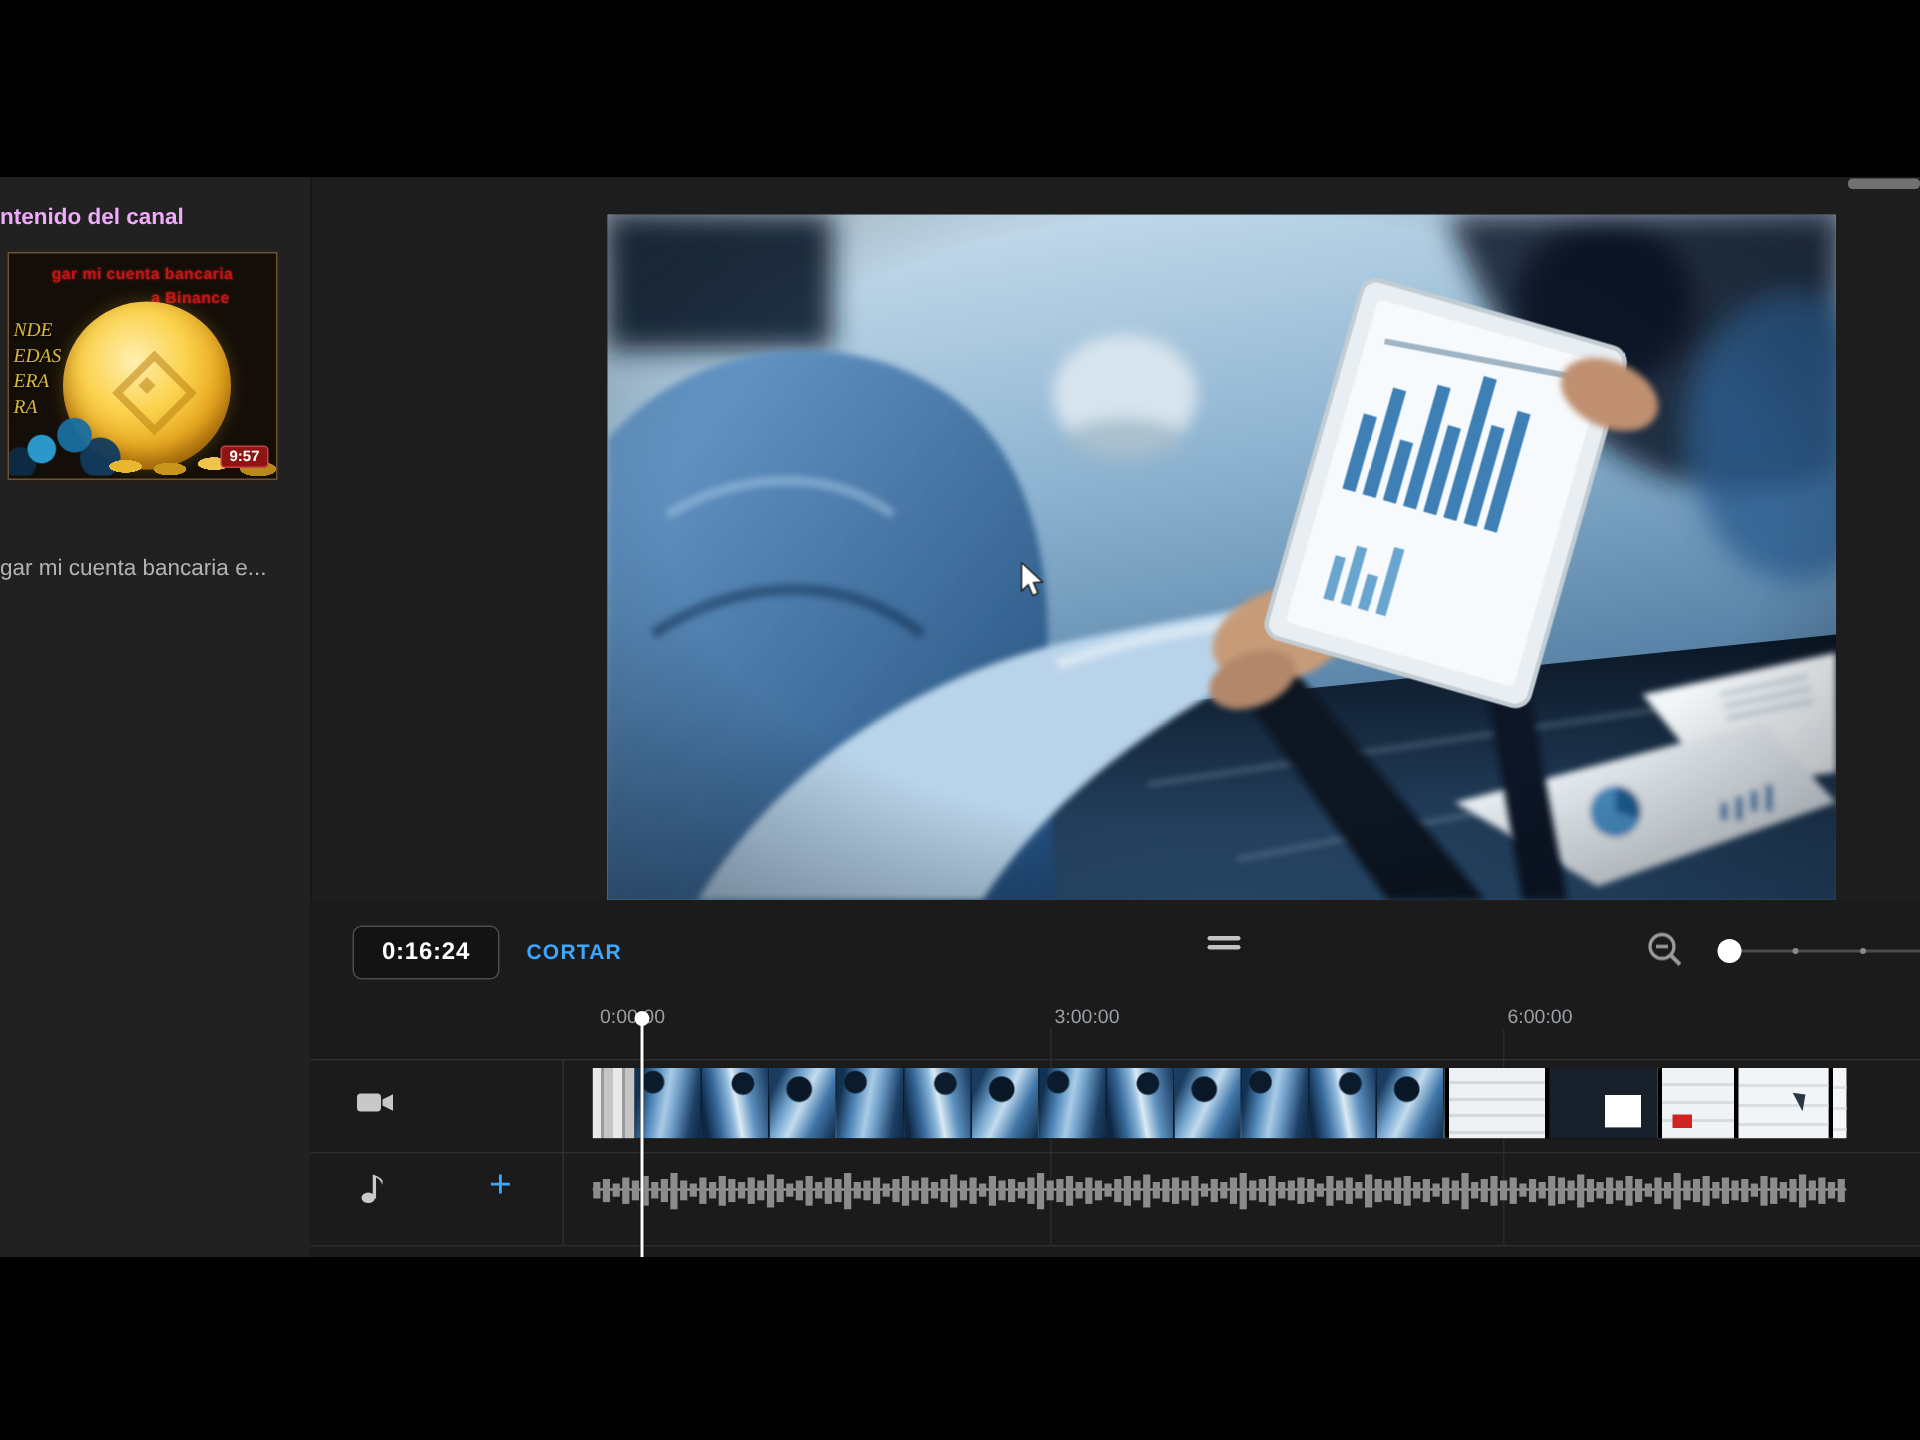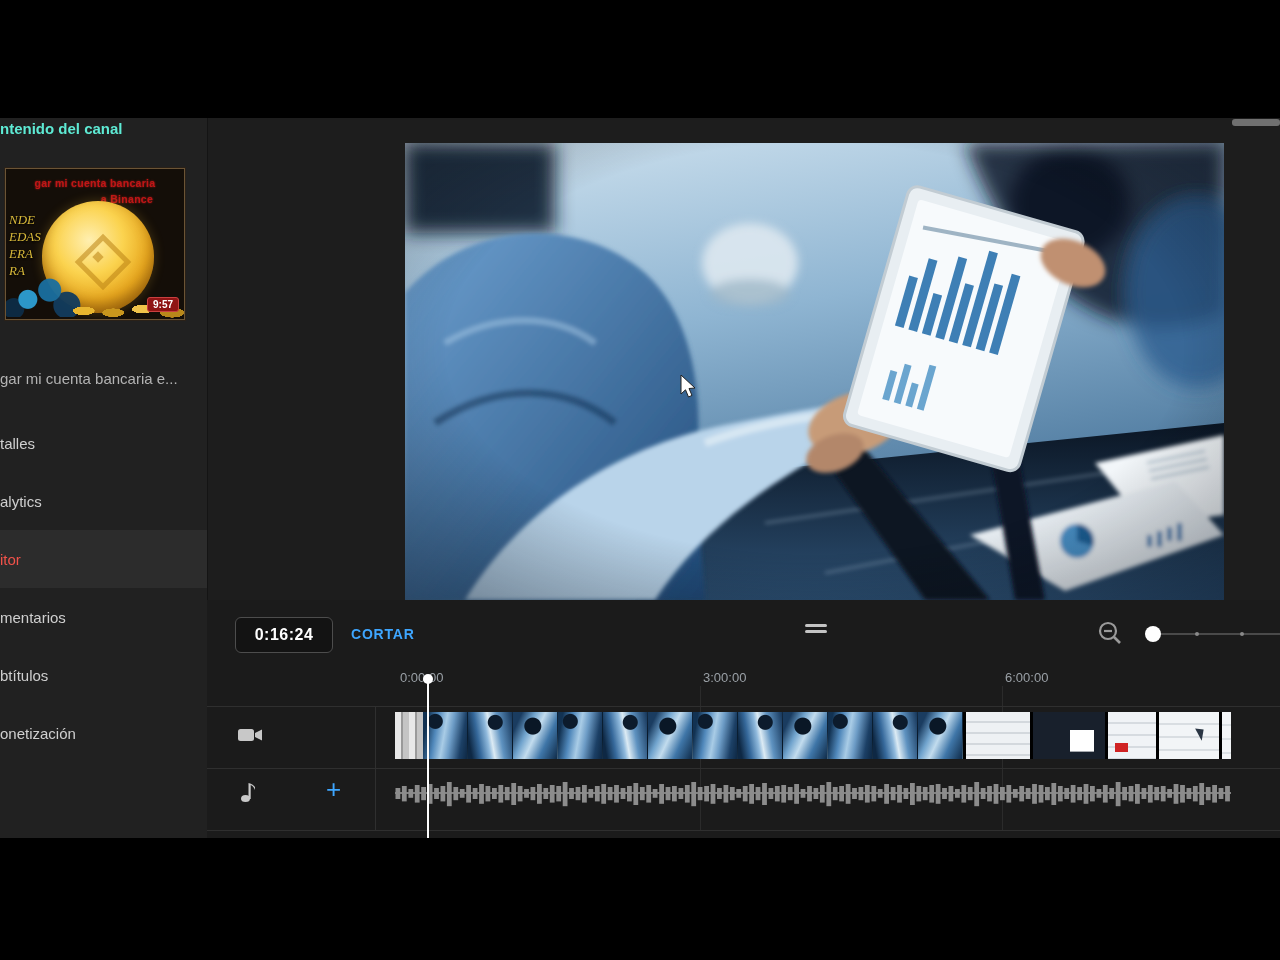--- a/index.html
+++ b/index.html
@@ -1,20 +1,20 @@
 <!DOCTYPE html>
 <html><head>
 <meta charset="utf-8">
 <style>
   html,body{margin:0;padding:0;background:#000;width:1280px;height:960px;overflow:hidden;
     font-family:"Liberation Sans",sans-serif;-webkit-font-smoothing:antialiased;}
   .stage{position:absolute;top:118px;left:0;width:1280px;height:720px;background:#1d1d1d;overflow:hidden;}
   
   .sidebar{position:absolute;left:0;top:0;width:207px;height:720px;background:#212121;border-right:1px solid #141414;}
-  .sidebar-header{position:absolute;left:0;top:2px;color:#5eead4;font-size:15px;font-weight:bold;white-space:nowrap;}
+  .sidebar-header{position:absolute;left:0;top:18px;color:#f0abfc;font-size:15px;font-weight:bold;white-space:nowrap;}
   .video-card-thumb{position:absolute;left:5px;top:50px;width:178px;height:150px;background:#140e08;
     border:1px solid #6b5435;box-shadow:0 0 0 1px #2a2118;overflow:hidden;}
   .thumb-red-1,.thumb-red-2{position:absolute;width:100%;text-align:center;color:#bf1616;font-weight:bold;
     font-size:10.5px;text-shadow:0 0 2px rgba(190,30,30,.9);letter-spacing:.3px;}
   .thumb-red-1{top:8px;} .thumb-red-2{top:24px;margin-left:32px;}
   .thumb-yellow{position:absolute;left:3px;top:42px;color:#d8b93a;font-family:"Liberation Serif",serif;
     font-style:italic;font-weight:normal;font-size:13px;line-height:17px;text-shadow:0 1px 2px #000;}
   .coin{position:absolute;left:36px;top:32px;width:112px;height:112px;border-radius:50%;
     background:radial-gradient(circle at 42% 35%,#ffefb0 0%,#fbd34f 35%,#e8a81f 62%,#a86c0c 100%);
     box-shadow:inset 0 -8px 14px rgba(110,60,0,.55),0 0 12px rgba(255,200,60,.22);}
@@ -113,40 +113,20 @@
         <div>ERA</div>
         <div>RA</div>
       </div>
       <div class="thumb-splash"></div>
       <div class="thumb-coins"></div>
       <div class="duration-badge">9:57</div>
     </div>
 
     <div class="video-card-title">gar mi cuenta bancaria e...</div>
 
-    <nav class="sidebar-menu">
-        <div class="menu-item">
-          <span>talles</span>
-        </div>
-        <div class="menu-item">
-          <span>alytics</span>
-        </div>
-        <div class="menu-item active">
-          <span>itor</span>
-        </div>
-        <div class="menu-item">
-          <span>mentarios</span>
-        </div>
-        <div class="menu-item">
-          <span>btítulos</span>
-        </div>
-        <div class="menu-item">
-          <span>onetización</span>
-        </div>
-      </nav>
   </aside>
 
   <div class="preview">
     <svg class="scene" viewBox="0 0 819 457" preserveAspectRatio="none">
       <defs>
         <linearGradient id="bg" x1="0" y1="0" x2="0.3" y2="1">
           <stop offset="0" stop-color="#cfe2ef"></stop>
             <stop offset="0.45" stop-color="#8fb5d2"></stop>
             <stop offset="1" stop-color="#3f6c93"></stop>
         </linearGradient>

